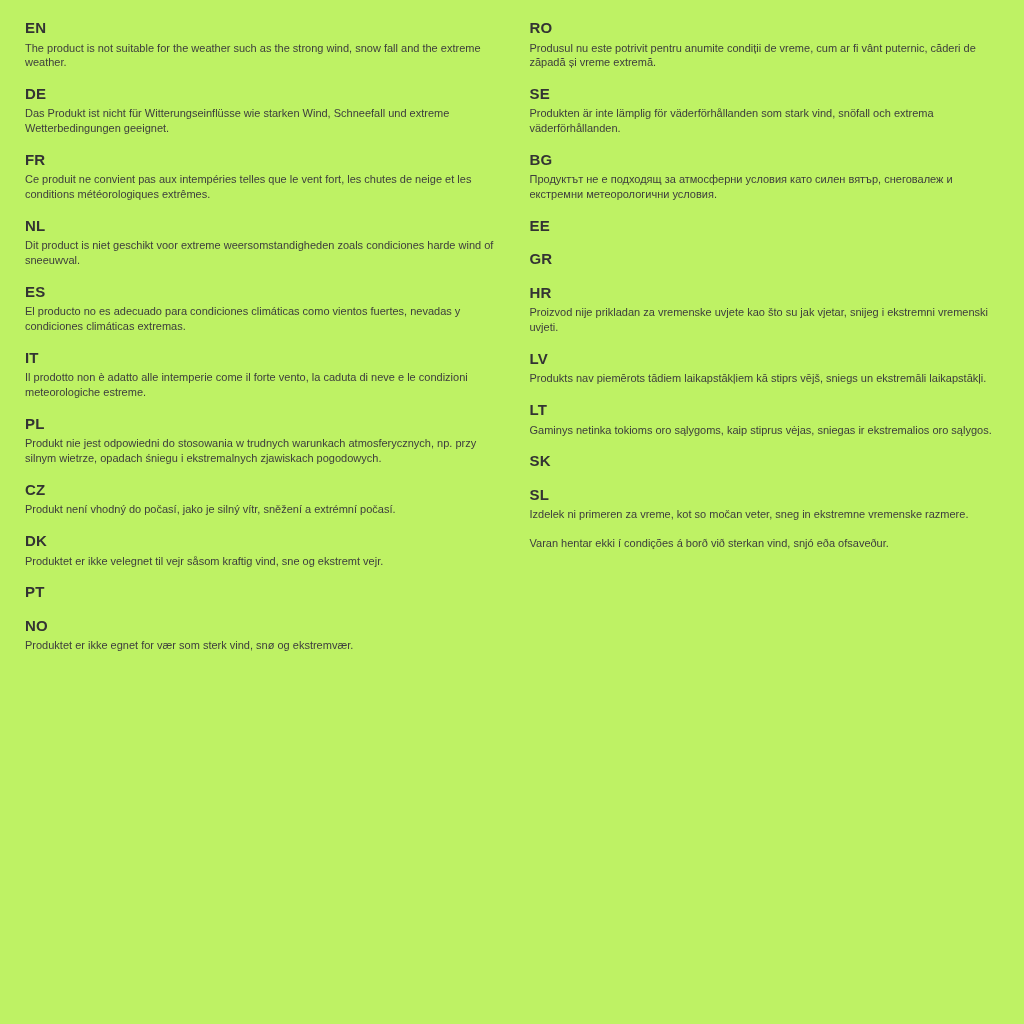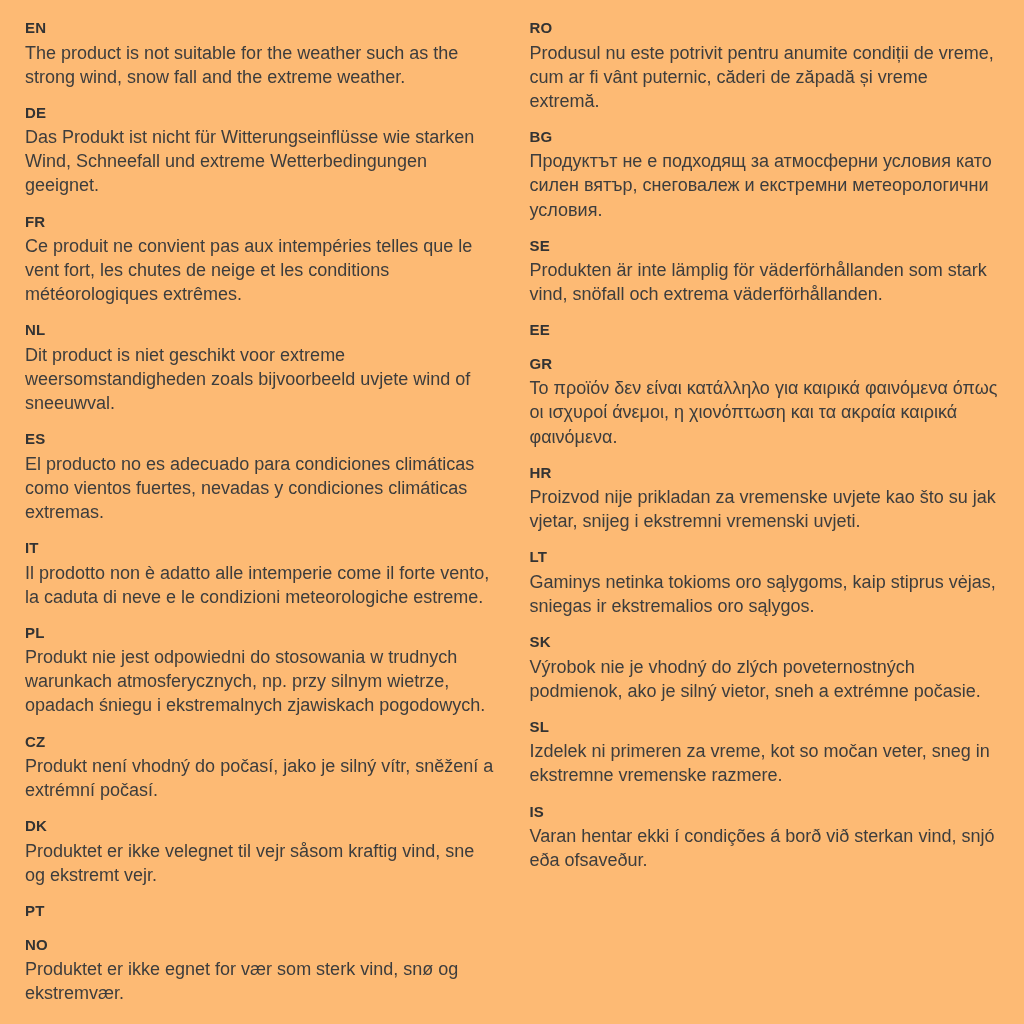--- a/index.html
+++ b/index.html
@@ -15,39 +15,39 @@
     color: #3a3a3a;
     overflow: hidden;
   }
   .page {
     box-sizing: border-box;
     width: 1024px;
     height: 1024px;
     padding: 18px 22px 10px 25px;
     display: flex;
     gap: 32px;
-    background: #fdba74;
+    background: #bef264;
   }
   .column {
     flex: 1 1 0;
     min-width: 0;
   }
   .entry {
     margin-bottom: 14px;
   }
   .lang-code {
     font-weight: 700;
     font-size: 15px;
     line-height: 1.3;
     color: #333333;
     margin-bottom: 3px;
     letter-spacing: 0.2px;
   }
   .lang-text {
-    font-size: 18px;
+    font-size: 11px;
     line-height: 1.34;
     color: #3d3d3d;
   }
 </style>
 </head>
 <body>
 
 <div class="page">
 
   <div class="column">
@@ -58,21 +58,21 @@
     <div class="entry">
       <div class="lang-code">DE</div>
       <div class="lang-text">Das Produkt ist nicht für Witterungseinflüsse wie starken Wind, Schneefall und extreme Wetterbedingungen geeignet.</div>
     </div>
     <div class="entry">
       <div class="lang-code">FR</div>
       <div class="lang-text">Ce produit ne convient pas aux intempéries telles que le vent fort, les chutes de neige et les conditions météorologiques extrêmes.</div>
     </div>
     <div class="entry">
       <div class="lang-code">NL</div>
-      <div class="lang-text">Dit product is niet geschikt voor extreme weersomstandigheden zoals bijvoorbeeld uvjete wind of sneeuwval.</div>
+      <div class="lang-text">Dit product is niet geschikt voor extreme weersomstandigheden zoals condiciones harde wind of sneeuwval.</div>
     </div>
     <div class="entry">
       <div class="lang-code">ES</div>
       <div class="lang-text">El producto no es adecuado para condiciones climáticas como vientos fuertes, nevadas y condiciones climáticas extremas.</div>
     </div>
     <div class="entry">
       <div class="lang-code">IT</div>
       <div class="lang-text">Il prodotto non è adatto alle intemperie come il forte vento, la caduta di neve e le condizioni meteorologiche estreme.</div>
     </div>
     <div class="entry">
@@ -95,49 +95,50 @@
       <div class="lang-text">Produktet er ikke egnet for vær som sterk vind, snø og ekstremvær.</div>
     </div>
   </div>
 
   <div class="column">
     <div class="entry">
       <div class="lang-code">RO</div>
       <div class="lang-text">Produsul nu este potrivit pentru anumite condiții de vreme, cum ar fi vânt puternic, căderi de zăpadă și vreme extremă.</div>
     </div>
     <div class="entry">
+      <div class="lang-code">SE</div>
+      <div class="lang-text">Produkten är inte lämplig för väderförhållanden som stark vind, snöfall och extrema väderförhållanden.</div>
+    </div>
+    <div class="entry">
       <div class="lang-code">BG</div>
       <div class="lang-text">Продуктът не е подходящ за атмосферни условия като силен вятър, снеговалеж и екстремни метеорологични условия.</div>
-    </div>
-    <div class="entry">
-      <div class="lang-code">SE</div>
-      <div class="lang-text">Produkten är inte lämplig för väderförhållanden som stark vind, snöfall och extrema väderförhållanden.</div>
     </div>
     <div class="entry">
       <div class="lang-code">EE</div>
     </div>
     <div class="entry">
       <div class="lang-code">GR</div>
-      <div class="lang-text">Το προϊόν δεν είναι κατάλληλο για καιρικά φαινόμενα όπως οι ισχυροί άνεμοι, η χιονόπτωση και τα ακραία καιρικά φαινόμενα.</div>
     </div>
     <div class="entry">
       <div class="lang-code">HR</div>
       <div class="lang-text">Proizvod nije prikladan za vremenske uvjete kao što su jak vjetar, snijeg i ekstremni vremenski uvjeti.</div>
+    </div>
+    <div class="entry">
+      <div class="lang-code">LV</div>
+      <div class="lang-text">Produkts nav piemērots tādiem laikapstākļiem kā stiprs vējš, sniegs un ekstremāli laikapstākļi.</div>
     </div>
     <div class="entry">
       <div class="lang-code">LT</div>
       <div class="lang-text">Gaminys netinka tokioms oro sąlygoms, kaip stiprus vėjas, sniegas ir ekstremalios oro sąlygos.</div>
     </div>
     <div class="entry">
       <div class="lang-code">SK</div>
-      <div class="lang-text">Výrobok nie je vhodný do zlých poveternostných podmienok, ako je silný vietor, sneh a extrémne počasie.</div>
     </div>
     <div class="entry">
       <div class="lang-code">SL</div>
       <div class="lang-text">Izdelek ni primeren za vreme, kot so močan veter, sneg in ekstremne vremenske razmere.</div>
     </div>
     <div class="entry">
-      <div class="lang-code">IS</div>
       <div class="lang-text">Varan hentar ekki í condições á borð við sterkan vind, snjó eða ofsaveður.</div>
     </div>
   </div>
 
 </div>
 
 </body></html>

